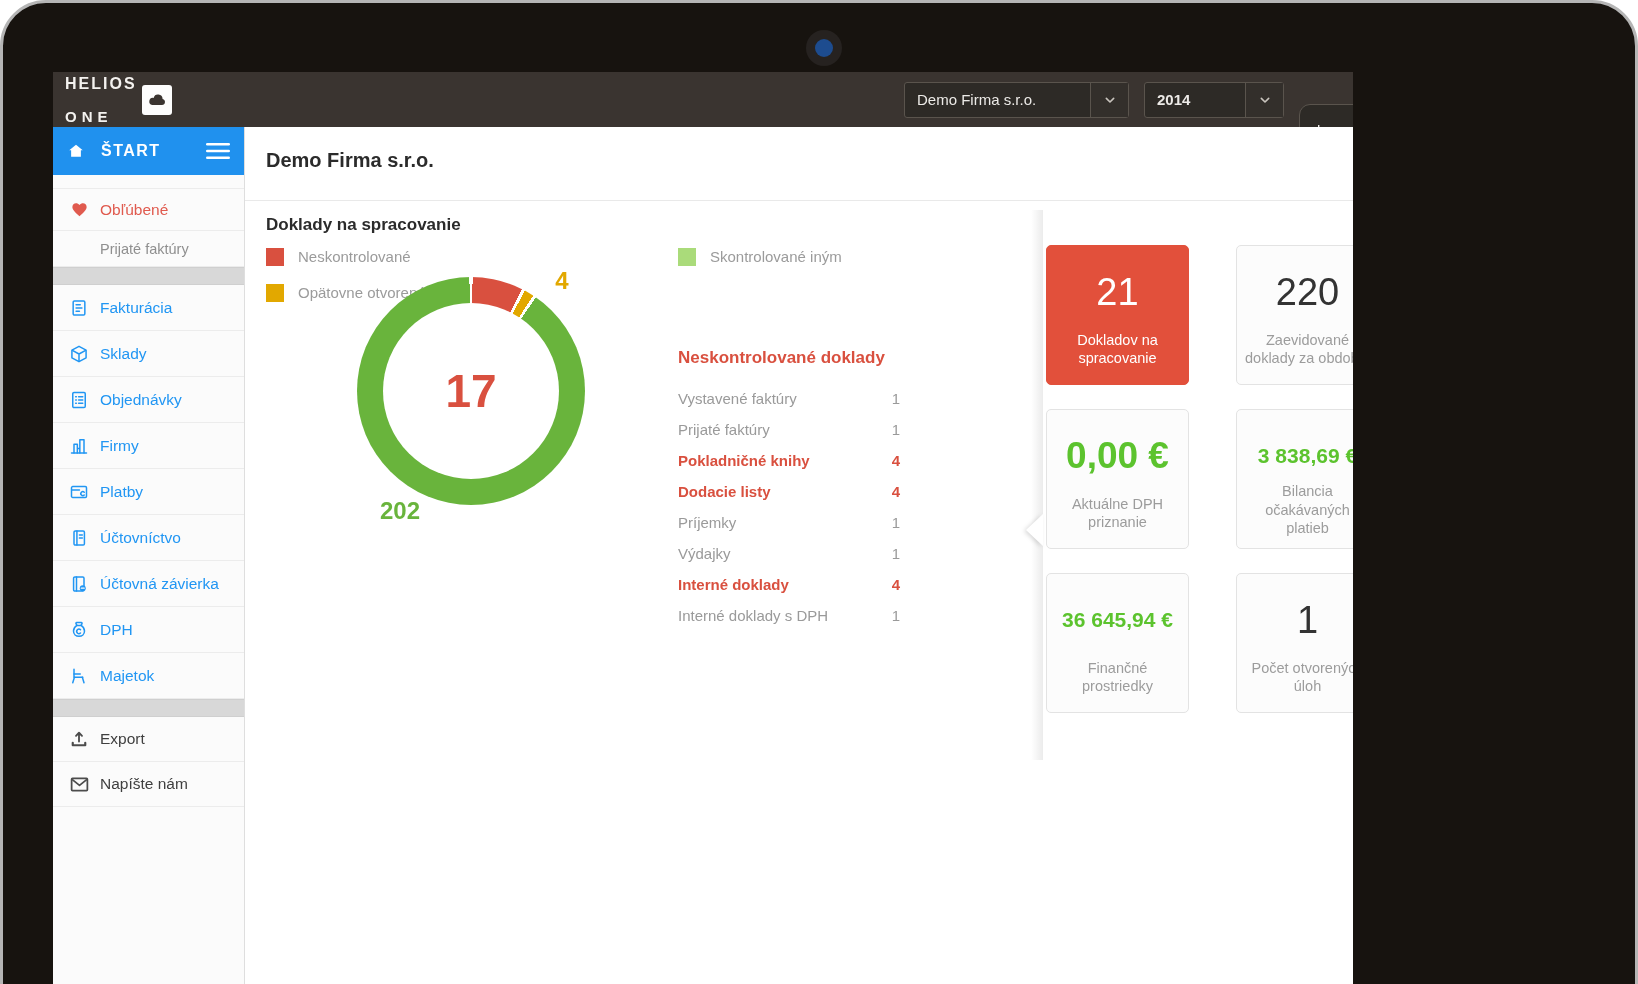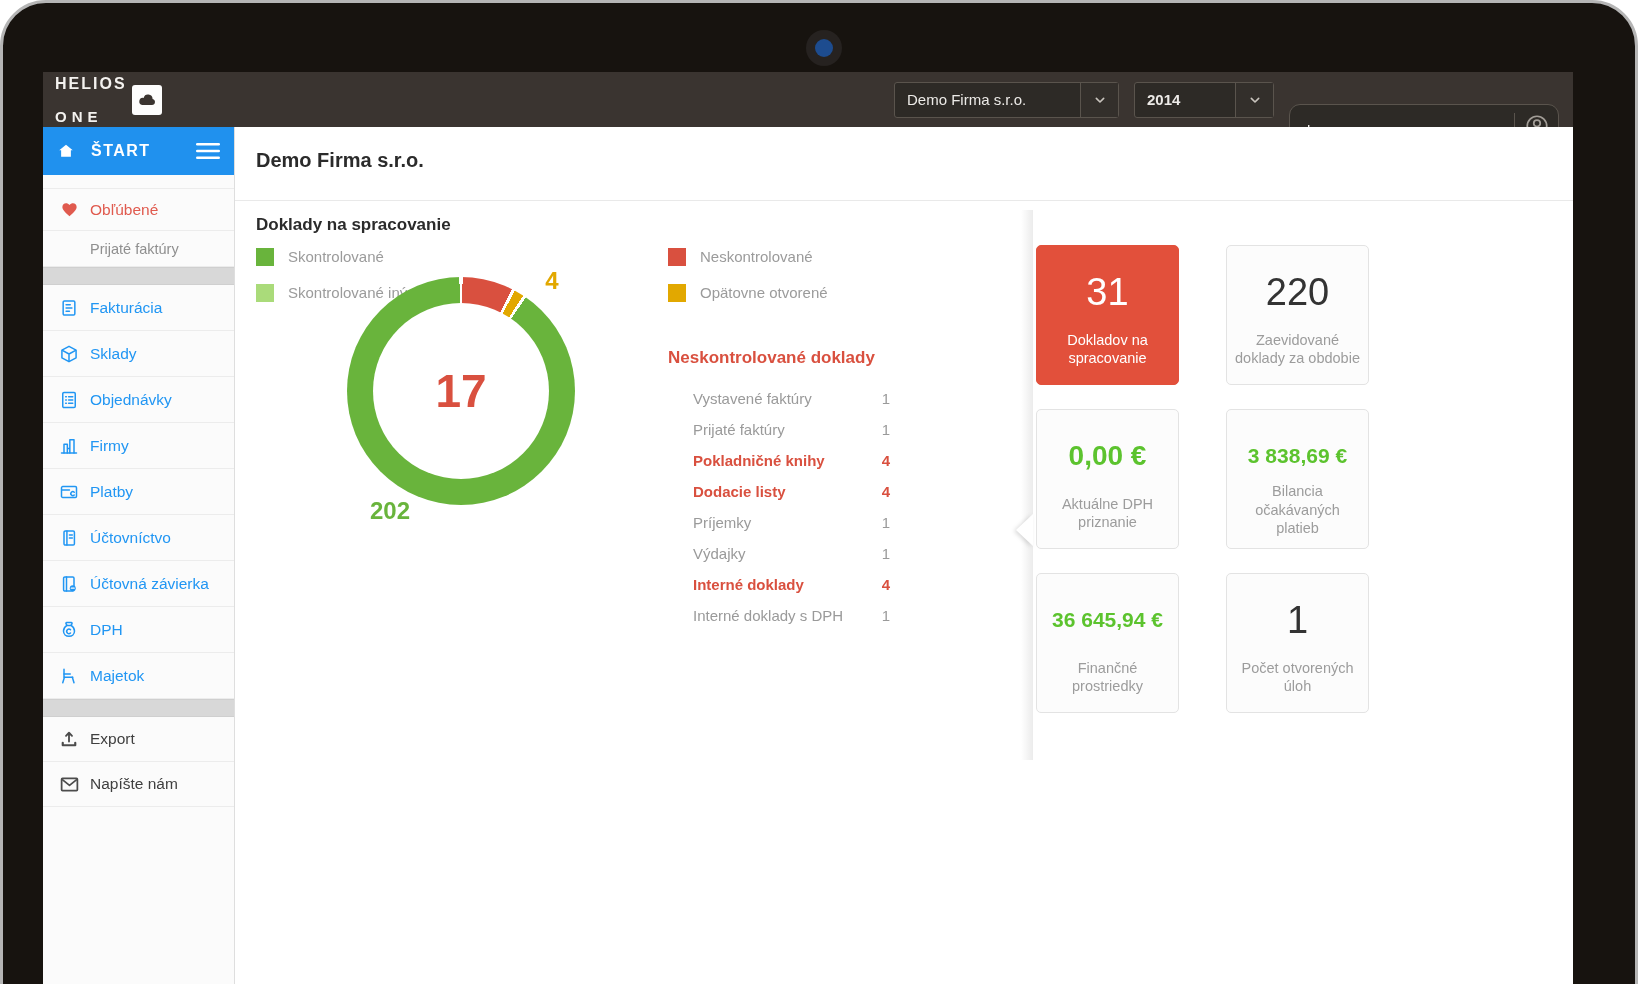--- a/index.html
+++ b/index.html
@@ -12,21 +12,21 @@
     --gtext:#9b9b9b;
   }
   
   .device{position:absolute;left:0;top:0;width:1638px;height:1200px;border-radius:46px;
     background:#17130f;border:3px solid #b5b5b5;}
   .camera{position:absolute;left:803px;top:27px;width:36px;height:36px;border-radius:50%;
     background:#262220;}
   .camera .dot{position:absolute;left:9px;top:9px;width:18px;height:18px;border-radius:50%;
     background:#1d4c8f;}
   
-  .screen{position:absolute;left:43px;top:72px;width:1530px;height:912px;background:#0f766e;overflow:hidden;}
+  .screen{position:absolute;left:53px;top:72px;width:1300px;height:912px;background:#0f766e;overflow:hidden;}
   
   .topbar{position:absolute;left:0;top:0;width:1530px;height:55px;background:var(--topbar);
     display:flex;align-items:center;padding:0 14px 0 12px;color:#ece9e6;}
   .logo{display:flex;align-items:center;cursor:pointer;}
   .logo-text{display:flex;flex-direction:column;line-height:1;color:#f4f2ef;font-weight:bold;}
   .logo-text .l1{font-size:16px;letter-spacing:2px;}
   .logo-text .l2{font-size:15px;letter-spacing:5px;margin-top:17px;}
   .logo-box{width:30px;height:30px;background:#fdfdfd;border-radius:3px;margin-left:5px;
     display:flex;align-items:center;justify-content:center;}
   .tb-controls{margin-left:auto;display:flex;align-items:center;gap:15px;}
@@ -76,39 +76,39 @@
   .hole{position:absolute;inset:26px;background:#fff;border-radius:50%;
     display:flex;align-items:center;justify-content:center;text-align:right;}
   .center-num{font-size:46px;font-weight:bold;}
   .callout{position:absolute;font-size:24px;font-weight:bold;}
   .co-tr{left:188px;top:-10px;width:34px;text-align:center;}
   .co-bl{left:14px;top:220px;width:58px;text-align:center;}
   
   .ulist{position:absolute;left:433px;top:221px;width:222px;}
   .ulist-title{font-size:17px;font-weight:bold;color:var(--red);margin-bottom:15px;}
   .lrow{display:flex;justify-content:space-between;align-items:center;height:31px;cursor:pointer;}
-  .llabel{font-size:15px;color:#9a9a9a;margin-left:25px;}
+  .llabel{font-size:15px;color:#9a9a9a;}
   .lvalue{font-size:15px;color:#9a9a9a;}
   .lrow[data-state="alert"] .llabel{color:var(--red);font-weight:bold;}
   .lrow[data-state="alert"] .lvalue{color:var(--red);font-weight:bold;}
   
   .divider-shadow{position:absolute;left:786px;top:83px;width:12px;height:550px;
     background:linear-gradient(to right,rgba(0,0,0,0),rgba(0,0,0,0.08));}
   .notch{position:absolute;left:781px;top:387px;width:0;height:0;
     border-top:16px solid transparent;border-bottom:16px solid transparent;
     border-right:17px solid #ffffff;filter:drop-shadow(-2px 1px 2px rgba(0,0,0,0.15));}
   
   .cards{position:absolute;left:801px;top:118px;display:grid;
     grid-template-columns:143px 143px;column-gap:47px;row-gap:24px;}
   .card{width:143px;height:140px;background:#fcfcfc;border:1px solid #e3e3e3;border-radius:5px;
     display:flex;flex-direction:column;align-items:center;padding:20px 8px 16px;cursor:pointer;}
   .card[data-variant="accent"]{background:var(--cardred);border-color:var(--cardred);}
   .cnum{display:flex;align-items:center;justify-content:center;min-height:52px;color:#333;}
   .cnum[data-size="big"]{font-size:38px;}
-  .cnum[data-size="money-big"]{font-size:28px;font-weight:bold;color:var(--money);}
+  .cnum[data-size="money-big"]{font-size:37px;font-weight:bold;color:var(--money);}
   .cnum[data-size="money"]{font-size:21px;font-weight:bold;color:var(--money);}
   .card[data-variant="accent"] .cnum{color:#fff;}
   .clbl{margin-top:auto;font-size:14.5px;color:#9c9c9c;text-align:center;line-height:1.28;}
   .card[data-variant="accent"] .clbl{color:#fff;}
   svg{display:block;}
 </style>
 </head>
 <body>
 
 <div class="device">
@@ -304,24 +304,20 @@
 
   <div class="main">
     <div class="mheader">
       <div class="mtitle">Demo Firma s.r.o.</div>
     </div>
 
     <div class="section-title">Doklady na spracovanie</div>
 
     <div class="legend">
       <div class="litem">
-        <span class="swatch" style="background: rgb(105, 180, 60);"></span>
-        <span class="ltext">Skontrolované</span>
-      </div>
-      <div class="litem">
         <span class="swatch" style="background: rgb(217, 80, 63);"></span>
         <span class="ltext">Neskontrolované</span>
       </div>
       <div class="litem">
         <span class="swatch" style="background: rgb(170, 219, 122);"></span>
         <span class="ltext">Skontrolované iným</span>
       </div>
       <div class="litem">
         <span class="swatch" style="background: rgb(226, 168, 0);"></span>
         <span class="ltext">Opätovne otvorené</span>
@@ -371,21 +367,21 @@
         <span class="llabel">Interné doklady s DPH</span>
         <span class="lvalue">1</span>
       </div>
     </div>
 
     <div class="divider-shadow"></div>
     <div class="notch"></div>
 
     <div class="cards">
       <div class="card" data-variant="accent">
-        <div class="cnum" data-size="big">31</div>
+        <div class="cnum" data-size="big">21</div>
         <div class="clbl">Dokladov na spracovanie</div>
       </div>
       <div class="card" data-variant="light">
         <div class="cnum" data-size="big">220</div>
         <div class="clbl">Zaevidované doklady za obdobie</div>
       </div>
       <div class="card" data-variant="light">
         <div class="cnum" data-size="money-big">0,00 €</div>
         <div class="clbl">Aktuálne DPH priznanie</div>
       </div>

